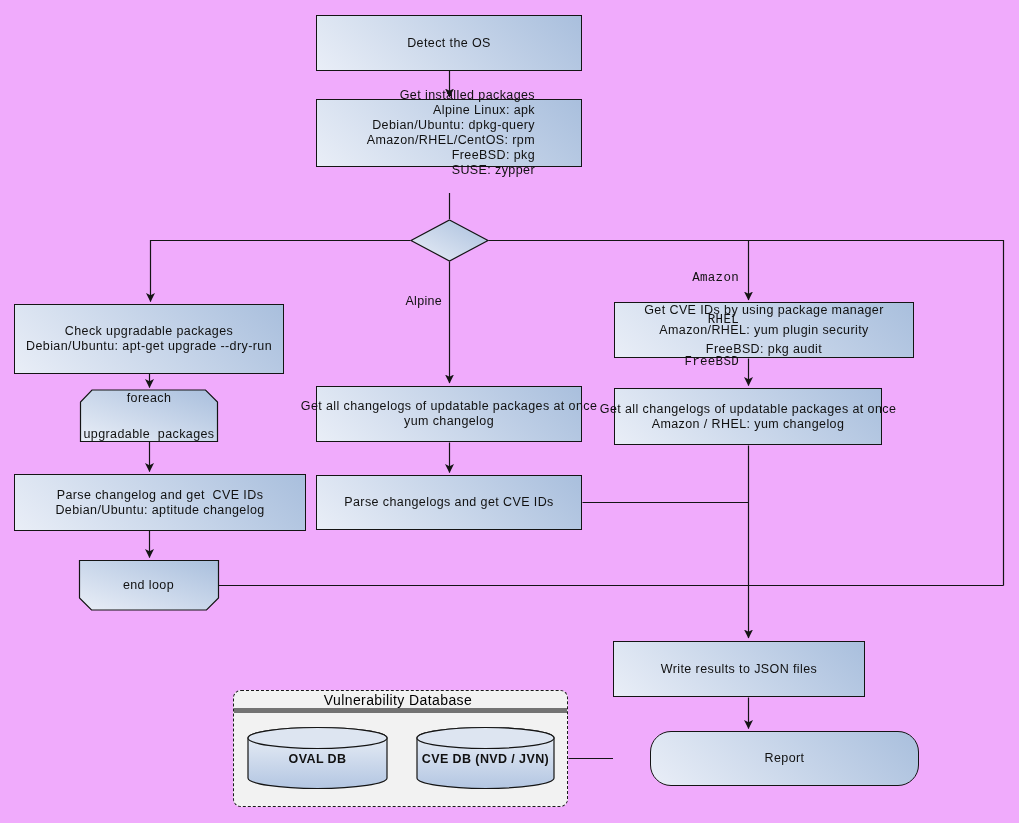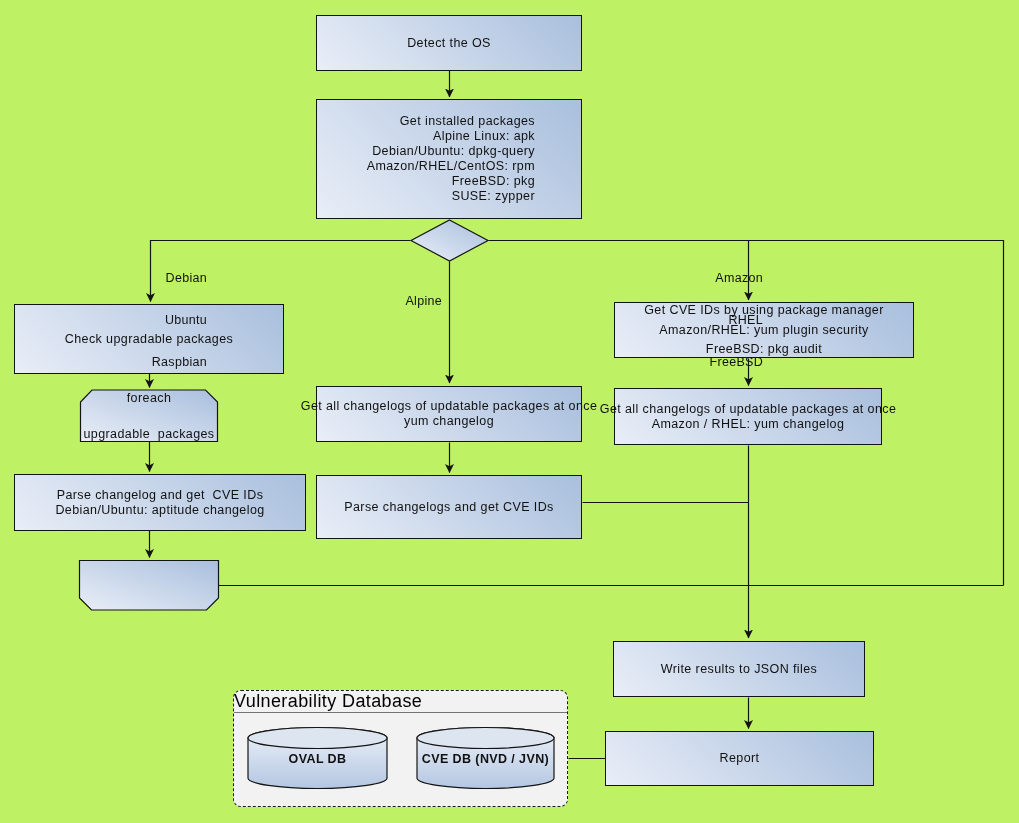--- a/index.html
+++ b/index.html
@@ -1,17 +1,17 @@
 <!DOCTYPE html>
 <html><head>
 <meta charset="utf-8">
 <style>
   html,body{margin:0;padding:0;background:#ffffff;}
   .canvas{
-    position:relative;width:1019px;height:823px;background:#bef264;overflow:hidden;
+    position:relative;width:1019px;height:823px;background:#f0abfc;overflow:hidden;
     font-family:"Liberation Sans","DejaVu Sans",sans-serif;color:#111;
   }
   .layer{position:absolute;left:0;top:0;width:1019px;height:823px;pointer-events:none;}
   .node{
     position:absolute;box-sizing:border-box;
     background:linear-gradient(45deg,#e9eef7 0%,#a9bfdd 100%);
     border:1px solid #141414;
     display:flex;flex-direction:column;justify-content:center;align-items:center;
     font-size:12.5px;line-height:15px;letter-spacing:0.4px;text-align:center;
   }
@@ -25,23 +25,23 @@
   .shape-label .line{white-space:pre;}
   .blabel{
     position:absolute;text-align:right;font-size:12.5px;line-height:14px;
     letter-spacing:0.3px;white-space:pre;
   }
   .db-container{
     position:absolute;left:233px;top:690px;width:335px;height:117px;box-sizing:border-box;
     background:#f2f2f2;border:1.5px dashed #1a1a1a;border-radius:8px;
   }
   .db-title-bar{
-    box-sizing:border-box;height:22px;border-bottom:1px solid #737373;
-    display:flex;justify-content:flex-start;align-items:center;
-    padding-right:5px;font-size:18px;letter-spacing:0.4px;color:#000;
+    box-sizing:border-box;height:22px;border-bottom:5px solid #737373;
+    display:flex;justify-content:center;align-items:center;
+    padding-right:5px;font-size:14px;letter-spacing:0.4px;color:#000;
   }
   .cyl-label{
     position:absolute;height:18px;line-height:18px;text-align:center;
     font-size:12.5px;letter-spacing:0.4px;font-weight:bold;
   }
 </style>
 </head>
 <body>
 
 <div class="canvas">
@@ -82,83 +82,82 @@
 
     <polygon points="449.5,220 488,240.5 449.5,261 411,240.5" fill="url(#gnode)" stroke="#141414" stroke-width="1.2"></polygon>
     <polygon points="92,390 205.5,390 217.5,402 217.5,441.5 80.5,441.5 80.5,402" fill="url(#gnode)" stroke="#141414" stroke-width="1.2"></polygon>
     <polygon points="79.5,560.5 218.5,560.5 218.5,598 206.5,610 91.5,610 79.5,598" fill="url(#gnode)" stroke="#141414" stroke-width="1.2"></polygon>
   </svg>
 
   <div class="node" style="left:316px;top:15px;width:266px;height:56px;">
     <div class="line">Detect the OS</div>
   </div>
 
-  <div class="node align-right" style="left:316px;top:99px;width:266px;height:120px;text-align:center;">
+  <div class="node align-right" style="left:316px;top:99px;width:266px;height:68px;text-align:center;">
     <div class="line">Get installed packages</div>
     <div class="line">Alpine Linux: apk</div>
     <div class="line">Debian/Ubuntu: dpkg-query</div>
     <div class="line">Amazon/RHEL/CentOS: rpm</div>
     <div class="line">FreeBSD: pkg</div>
     <div class="line">SUSE: zypper</div>
   </div>
 
   <div class="node" style="left:14px;top:304px;width:270px;height:70px;">
     <div class="line">Check upgradable packages</div>
+    <div class="line">Debian/Ubuntu: apt-get upgrade --dry-run</div>
   </div>
 
   <div class="shape-label" style="left:80px;top:390px;width:138px;height:52px;">
     <div class="line">foreach</div>
     <div class="line">upgradable  packages</div>
   </div>
 
   <div class="node" style="left:14px;top:474px;width:292px;height:57px;">
     <div class="line">Parse changelog and get  CVE IDs</div>
     <div class="line">Debian/Ubuntu: aptitude changelog</div>
   </div>
 
+  <div class="shape-label" style="left:79px;top:560px;width:139px;height:50px;">
+    <div class="line">end loop</div>
+  </div>
 
   <div class="node" style="left:316px;top:386px;width:266px;height:56px;">
     <div class="line">Get all changelogs of updatable packages at once</div>
     <div class="line">yum changelog</div>
   </div>
 
-  <div class="node" style="left:316px;top:475px;width:266px;height:64px;">
+  <div class="node" style="left:316px;top:475px;width:266px;height:55px;">
     <div class="line">Parse changelogs and get CVE IDs</div>
   </div>
 
   <div class="node" style="left:614px;top:302px;width:300px;height:56px;justify-content:space-between;">
     <div class="line">Get CVE IDs by using package manager</div>
     <div class="line">Amazon/RHEL: yum plugin security</div>
     <div class="line">FreeBSD: pkg audit</div>
   </div>
 
   <div class="node" style="left:614px;top:388px;width:268px;height:57px;">
     <div class="line">Get all changelogs of updatable packages at once</div>
     <div class="line">Amazon / RHEL: yum changelog</div>
   </div>
 
   <div class="node" style="left:613px;top:641px;width:252px;height:56px;">
     <div class="line">Write results to JSON files</div>
   </div>
 
-  <div class="node" style="left:605px;top:731px;width:269px;height:55px;">
+  <div class="node" style="left:650px;top:731px;width:269px;height:55px;border-radius:21px;">
     <div class="line">Report</div>
   </div>
 
-  <div class="blabel" style="left:120px;top:243px;width:87px;">
-    <div>Debian</div>
-    <div>Ubuntu</div>
-    <div>Raspbian</div>
-  </div>
 
   <div class="blabel" style="left:378px;top:266px;width:64px;">
     <div>Alpine</div>
   </div>
 
-  <div class="blabel" style="left:674px;top:243px;width:89px;">
+  <div class="blabel" style="left:650px;top:243px;width:89px;font-family:Liberation Mono, monospace;">
     <div>Amazon</div>
     <div>RHEL</div>
     <div>FreeBSD</div>
   </div>
 
 
   <div class="db-container">
     <div class="db-title-bar">
       <span>Vulnerability Database</span>
     </div>

